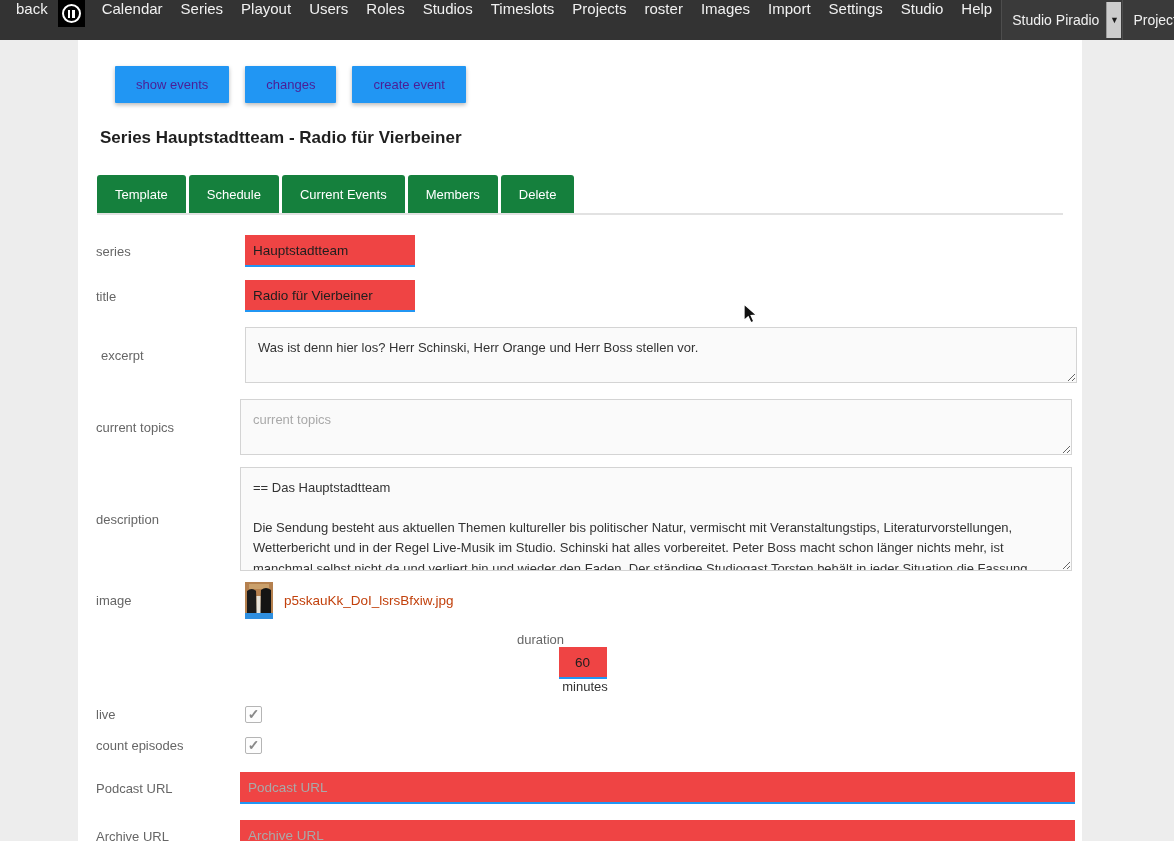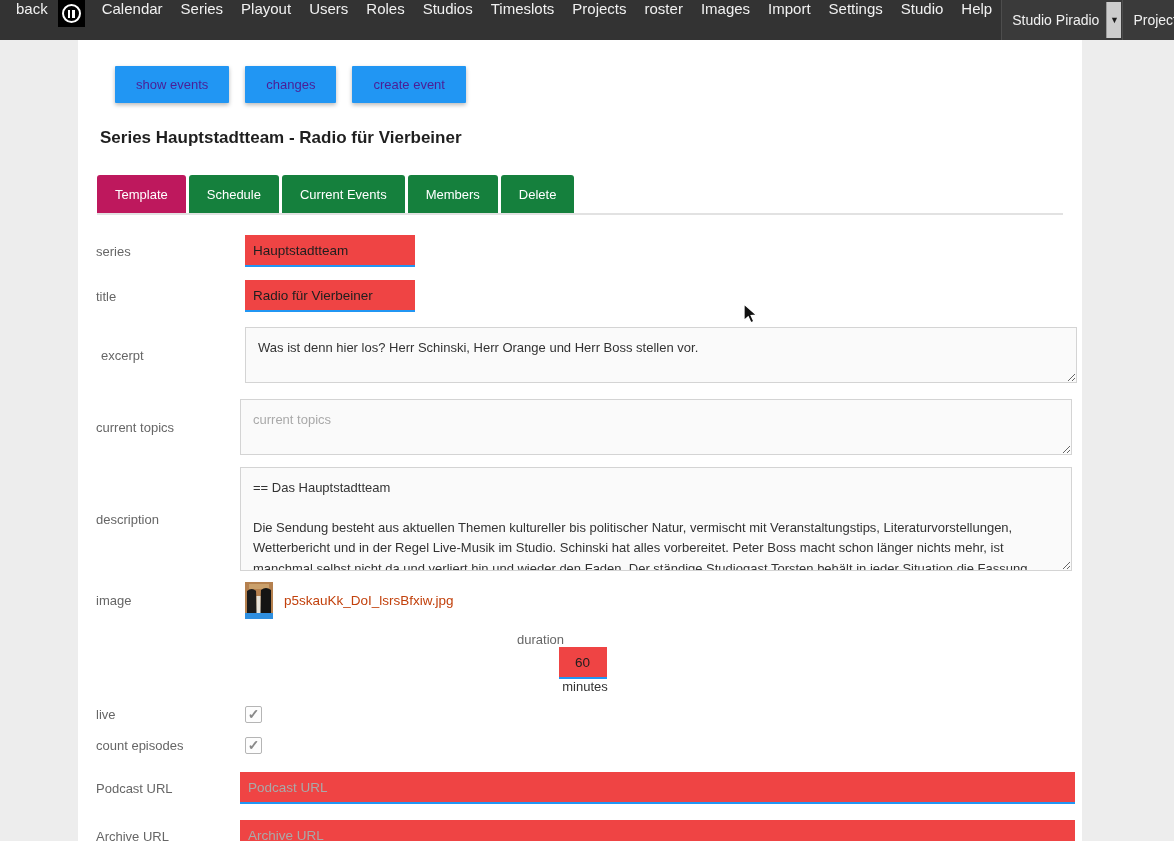--- a/index.html
+++ b/index.html
@@ -50,21 +50,21 @@
     box-shadow: 0 2px 4px rgba(0,0,0,0.28); cursor: pointer; border-radius: 1px;
   }
 
   .page-title { margin: 25px 0 0 22px; font-size: 17px; font-weight: bold; color: #1f1f1f; }
 
   .tabs { margin: 27px 0 0 19px; width: 966px; border-bottom: 2px solid #e2e2e2; display: flex; }
   .tab {
     background: #15803d; color: #fff; font-size: 13px; padding: 12px 18px 11px;
     margin-right: 3px; border-radius: 3px 3px 0 0; cursor: pointer;
   }
-  .tab.active { background: #be185d; }
+  .tab.active { background: #15803d; }
 
   
   .form { margin-top: 20px; }
   .form-row { display: flex; align-items: center; }
   .form-label {
     width: 162px; padding-left: 18px; font-size: 13px; color: #666; flex: 0 0 auto;
   }
   .underline-input {
     border: none; border-bottom: 2px solid #2196f3; background: #ef4444;
     font-family: "Liberation Sans", sans-serif; font-size: 13.5px; color: #1e1e1e;

